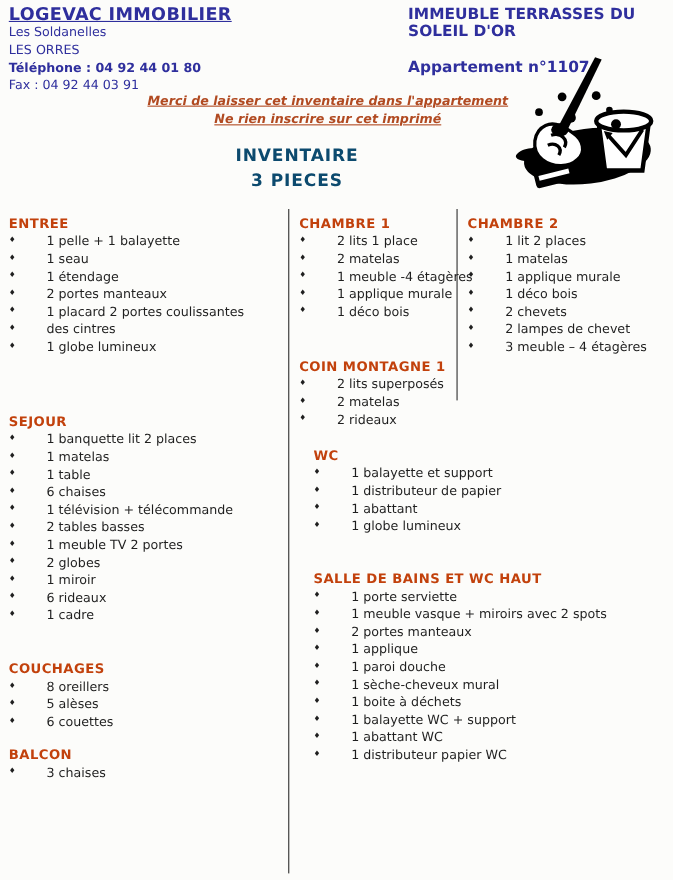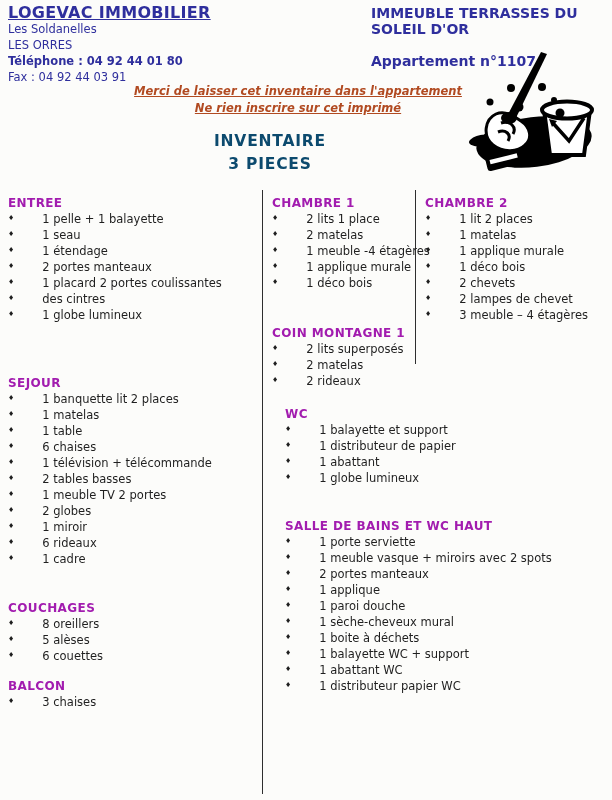--- a/index.html
+++ b/index.html
@@ -22,21 +22,21 @@
   
   .doc-title{position:absolute;left:0;top:130px;width:540px;text-align:center;
     color:#0c4a6e;font-weight:bold;font-size:15.5px;line-height:23px;letter-spacing:.8px;}
   
   .clipart{position:absolute;left:456px;top:50px;}
   
   .col{position:absolute;top:195px;}
   .col1{left:8px;width:252px;}
   .col2{left:272px;width:238px;}
   .col3{left:425px;width:185px;}
-  .section-title{color:#a21caf;font-weight:bold;font-size:12px;line-height:16px;letter-spacing:.4px;white-space:nowrap;}
+  .section-title{color:#c2410c;font-weight:bold;font-size:12px;line-height:16px;letter-spacing:.4px;white-space:nowrap;}
   .item{display:flex;align-items:center;height:16px;font-size:11.5px;line-height:16px;white-space:nowrap;gap:24px;}
   .bullet{flex:0 0 auto;margin-right:4px;font-size:7px;line-height:16px;position:relative;top:-1px;color:#1f1f1f;}
   .bullet::before{content:"\2666";}
   .indent{margin-left:13px;}
   
   .vline{position:absolute;width:1px;background:#2e2e2e;}
   .vline-left{left:262px;top:190px;height:604px;}
   .vline-right{left:415px;top:190px;height:174px;}
 </style>
 </head>

